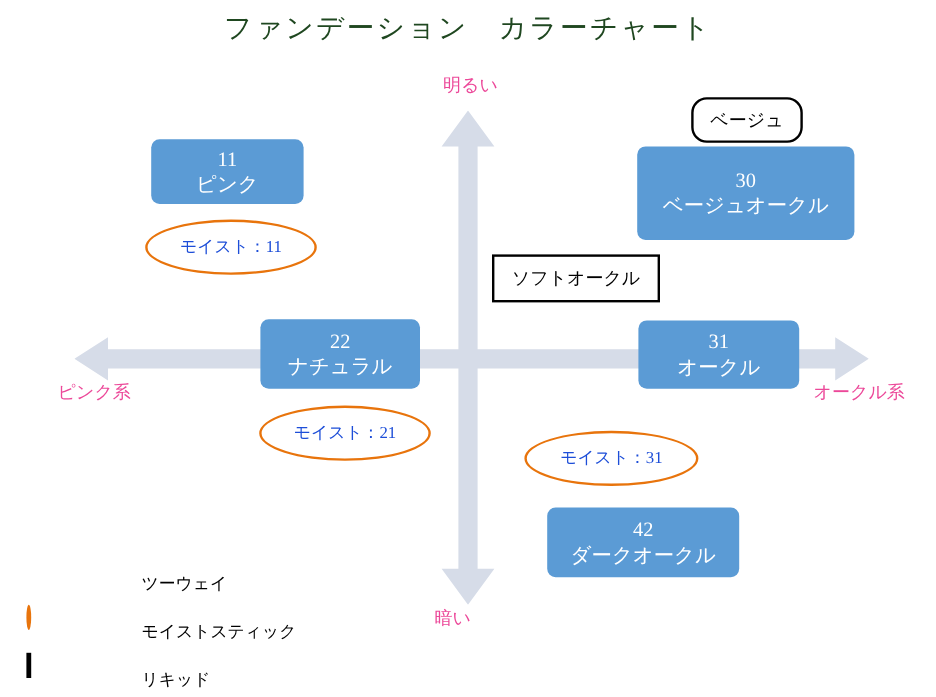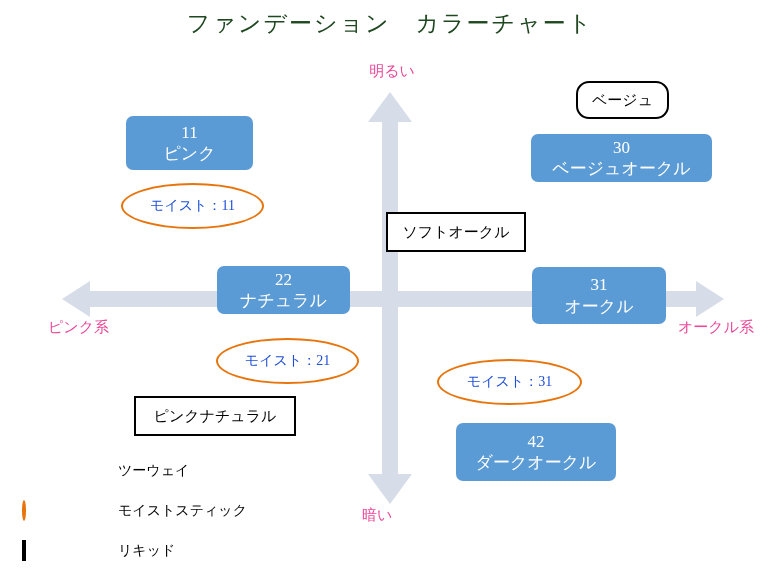--- a/index.html
+++ b/index.html
@@ -103,21 +103,21 @@
     color: #000000;
     font-size: 15px;
     font-family: "Liberation Serif", "DejaVu Serif", serif;
     white-space: nowrap;
   }
 
   
   .legend { position: absolute; left: 22px; top: 462px; }
   .legend-row {
     display: flex;
-    align-items: flex-start;
+    align-items: flex-end;
     height: 34px;
     margin-bottom: 6px;
   }
   .legend-swatch-wrap {
     width: 74px;
     height: 30px;
     position: relative;
     flex: 0 0 74px;
   }
   .legend-swatch-twoway {
@@ -168,26 +168,26 @@
   <div class="axis-label axis-label-top">明るい</div>
   <div class="axis-label axis-label-bottom">暗い</div>
   <div class="axis-label axis-label-left">ピンク系</div>
   <div class="axis-label axis-label-right">オークル系</div>
 
   <div class="twoway-box" style="left:126px; top:116px; width:127px; height:54px;">
     <span class="twoway-code">11</span>
     <span class="twoway-name">ピンク</span>
   </div>
 
-  <div class="twoway-box" style="left:531px; top:134px; width:181px; height:48px;">
+  <div class="twoway-box" style="left:531px; top:122px; width:181px; height:78px;">
     <span class="twoway-code">30</span>
     <span class="twoway-name">ベージュオークル</span>
   </div>
 
-  <div class="twoway-box" style="left:217px; top:266px; width:133px; height:48px;">
+  <div class="twoway-box" style="left:217px; top:266px; width:133px; height:58px;">
     <span class="twoway-code">22</span>
     <span class="twoway-name">ナチュラル</span>
   </div>
 
   <div class="twoway-box" style="left:532px; top:267px; width:134px; height:57px;">
     <span class="twoway-code">31</span>
     <span class="twoway-name">オークル</span>
   </div>
 
   <div class="twoway-box" style="left:456px; top:423px; width:160px; height:58px;">
@@ -204,27 +204,24 @@
   </div>
 
   <div class="moist-ellipse" style="left:437px; top:359px; width:141px; height:42px;">
     <span>モイスト：31</span>
   </div>
 
   <div class="liquid-box" style="left:576px; top:81px; width:89px; height:34px;border-radius:13px;">
     <span>ベージュ</span>
   </div>
 
-  <div class="liquid-box" style="left:386px; top:212px; width:136px; height:36px;">
+  <div class="liquid-box" style="left:410px; top:212px; width:136px; height:36px;">
     <span>ソフトオークル</span>
   </div>
 
-  <div class="liquid-box" style="left:134px; top:396px; width:158px; height:36px;">
-    <span>ピンクナチュラル</span>
-  </div>
 
   <div class="legend">
 
     <div class="legend-row">
       <span class="legend-swatch-wrap">
         <span class="legend-swatch-twoway"></span>
       </span>
       <span class="legend-label">ツーウェイ</span>
     </div>
 

